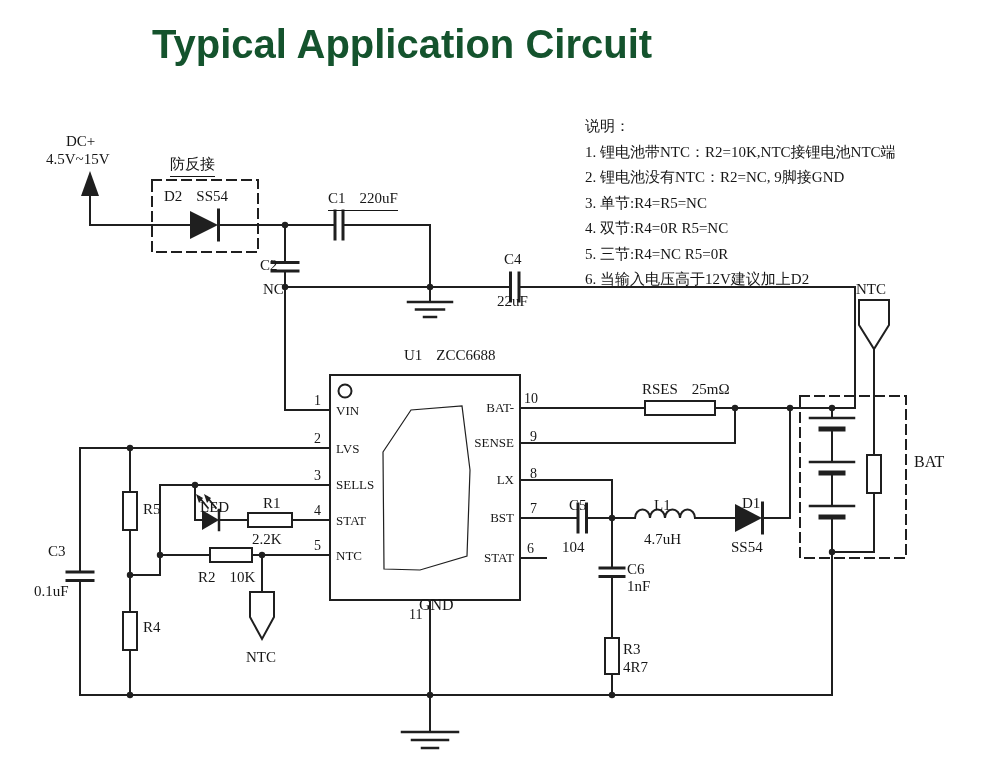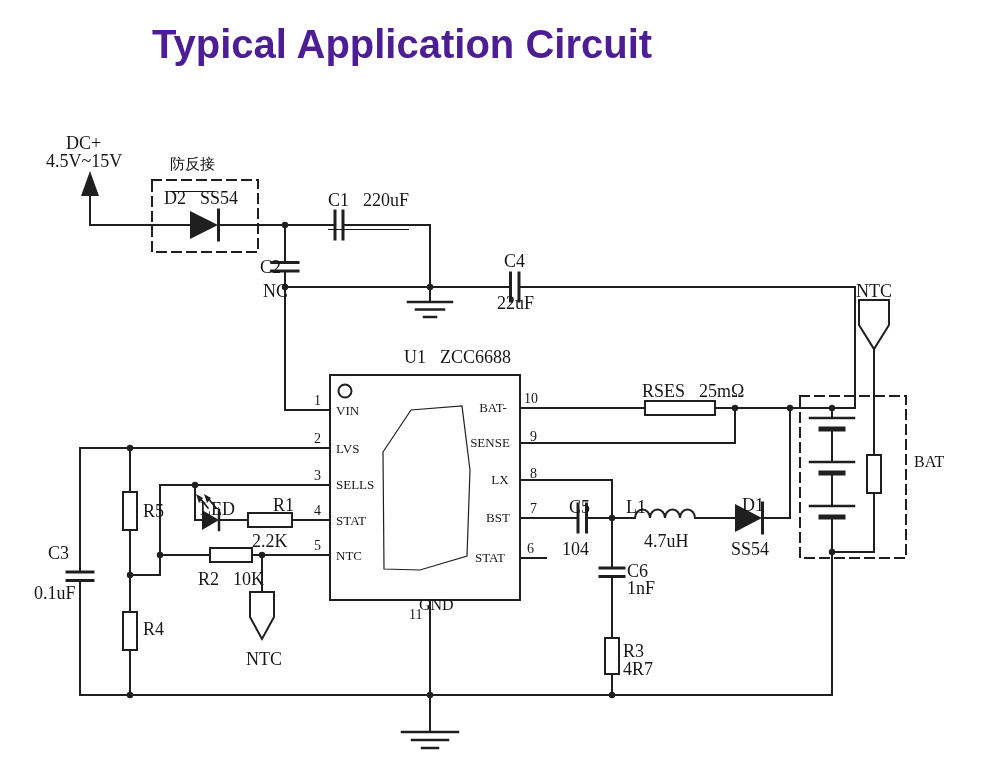--- a/index.html
+++ b/index.html
@@ -1,29 +1,29 @@
 <!DOCTYPE html>
 <html><head>
 <meta charset="utf-8">
 <style>
   *{margin:0;padding:0;box-sizing:border-box}
   html,body{background:#fff}
   .page{position:relative;width:1000px;height:784px;background:#fff;overflow:hidden;
         font-family:"Liberation Serif","DejaVu Serif",serif;color:#161616}
   svg.schem{position:absolute;left:0;top:0}
   .title{position:absolute;left:152px;top:22px;font-family:"Liberation Sans","DejaVu Sans",sans-serif;
-         font-weight:bold;font-size:40px;color:#4c1d95;white-space:nowrap}
-  .lbl{position:absolute;font-size:18px;line-height:1.15;white-space:nowrap}
+         font-weight:bold;font-size:40px;color:#14532d;white-space:nowrap}
+  .lbl{position:absolute;font-size:15px;line-height:1.15;white-space:nowrap}
   .lbl.sm{font-size:13px}
   .lbl.pn{font-size:14px}
   .lbl.cn{font-size:15px}
   .row{display:flex;gap:14px}
   .row.tight{}
-  .underlined{border-bottom:1.5px solid #161616;padding-bottom:18px}
-  .alignr{text-align:center}
+  .underlined{border-bottom:1.5px solid #161616;padding-bottom:3px}
+  .alignr{text-align:right}
   .notes{position:absolute;left:585px;top:117px;width:410px}
   .notes .nline{position:static;display:block;margin-bottom:6.5px;font-size:15px;white-space:nowrap}
 </style>
 </head>
 <body>
 
 <div class="page">
 
   <svg class="schem" width="1000" height="784" viewBox="0 0 1000 784" stroke="#1f1f1f" fill="none" stroke-width="2" stroke-linecap="square">
 
@@ -224,20 +224,29 @@
     <span>C1</span>
     <span>220uF</span>
   </div>
 
   <div class="lbl" style="left:260px;top:257px">C2</div>
   <div class="lbl" style="left:263px;top:281px">NC</div>
 
   <div class="lbl" style="left:504px;top:251px">C4</div>
   <div class="lbl" style="left:497px;top:293px">22uF</div>
 
+  <div class="notes">
+    <span class="nline">说明：</span>
+    <span class="nline">1. 锂电池带NTC：R2=10K,NTC接锂电池NTC端</span>
+    <span class="nline">2. 锂电池没有NTC：R2=NC, 9脚接GND</span>
+    <span class="nline">3. 单节:R4=R5=NC</span>
+    <span class="nline">4. 双节:R4=0R  R5=NC</span>
+    <span class="nline">5. 三节:R4=NC  R5=0R</span>
+    <span class="nline">6. 当输入电压高于12V建议加上D2</span>
+  </div>
 
   <div class="lbl row" style="left:404px;top:347px">
     <span>U1</span>
     <span>ZCC6688</span>
   </div>
   <div class="lbl" style="left:419px;top:596px;font-size:16px">GND</div>
   <div class="lbl pn" style="left:409px;top:607px">11</div>
 
   <div class="lbl pn" style="left:314px;top:393px">1</div>
   <div class="lbl pn" style="left:314px;top:431px">2</div>
@@ -262,33 +271,33 @@
   <div class="lbl sm alignr" style="left:486px;top:473px;width:28px">LX</div>
   <div class="lbl sm alignr" style="left:482px;top:511px;width:32px">BST</div>
   <div class="lbl sm alignr" style="left:466px;top:551px;width:48px">STAT</div>
 
   <div class="lbl row" style="left:642px;top:381px">
     <span>RSES</span>
     <span>25mΩ</span>
   </div>
   <div class="lbl" style="left:569px;top:497px">C5</div>
   <div class="lbl" style="left:562px;top:539px">104</div>
-  <div class="lbl" style="left:626px;top:497px">L1</div>
+  <div class="lbl" style="left:654px;top:497px">L1</div>
   <div class="lbl" style="left:644px;top:531px">4.7uH</div>
   <div class="lbl" style="left:742px;top:495px">D1</div>
   <div class="lbl" style="left:731px;top:539px">SS54</div>
   <div class="lbl" style="left:627px;top:561px">C6</div>
   <div class="lbl" style="left:627px;top:578px">1nF</div>
   <div class="lbl" style="left:623px;top:641px">R3</div>
   <div class="lbl" style="left:623px;top:659px">4R7</div>
 
   <div class="lbl" style="left:143px;top:501px">R5</div>
   <div class="lbl" style="left:143px;top:619px">R4</div>
   <div class="lbl" style="left:200px;top:499px">LED</div>
-  <div class="lbl" style="left:273px;top:495px">R1</div>
+  <div class="lbl" style="left:263px;top:495px">R1</div>
   <div class="lbl" style="left:252px;top:531px">2.2K</div>
   <div class="lbl row tight" style="left:198px;top:569px">
     <span>R2</span>
     <span>10K</span>
   </div>
   <div class="lbl" style="left:246px;top:649px">NTC</div>
   <div class="lbl" style="left:48px;top:543px">C3</div>
   <div class="lbl" style="left:34px;top:583px">0.1uF</div>
 
   <div class="lbl" style="left:856px;top:281px">NTC</div>

